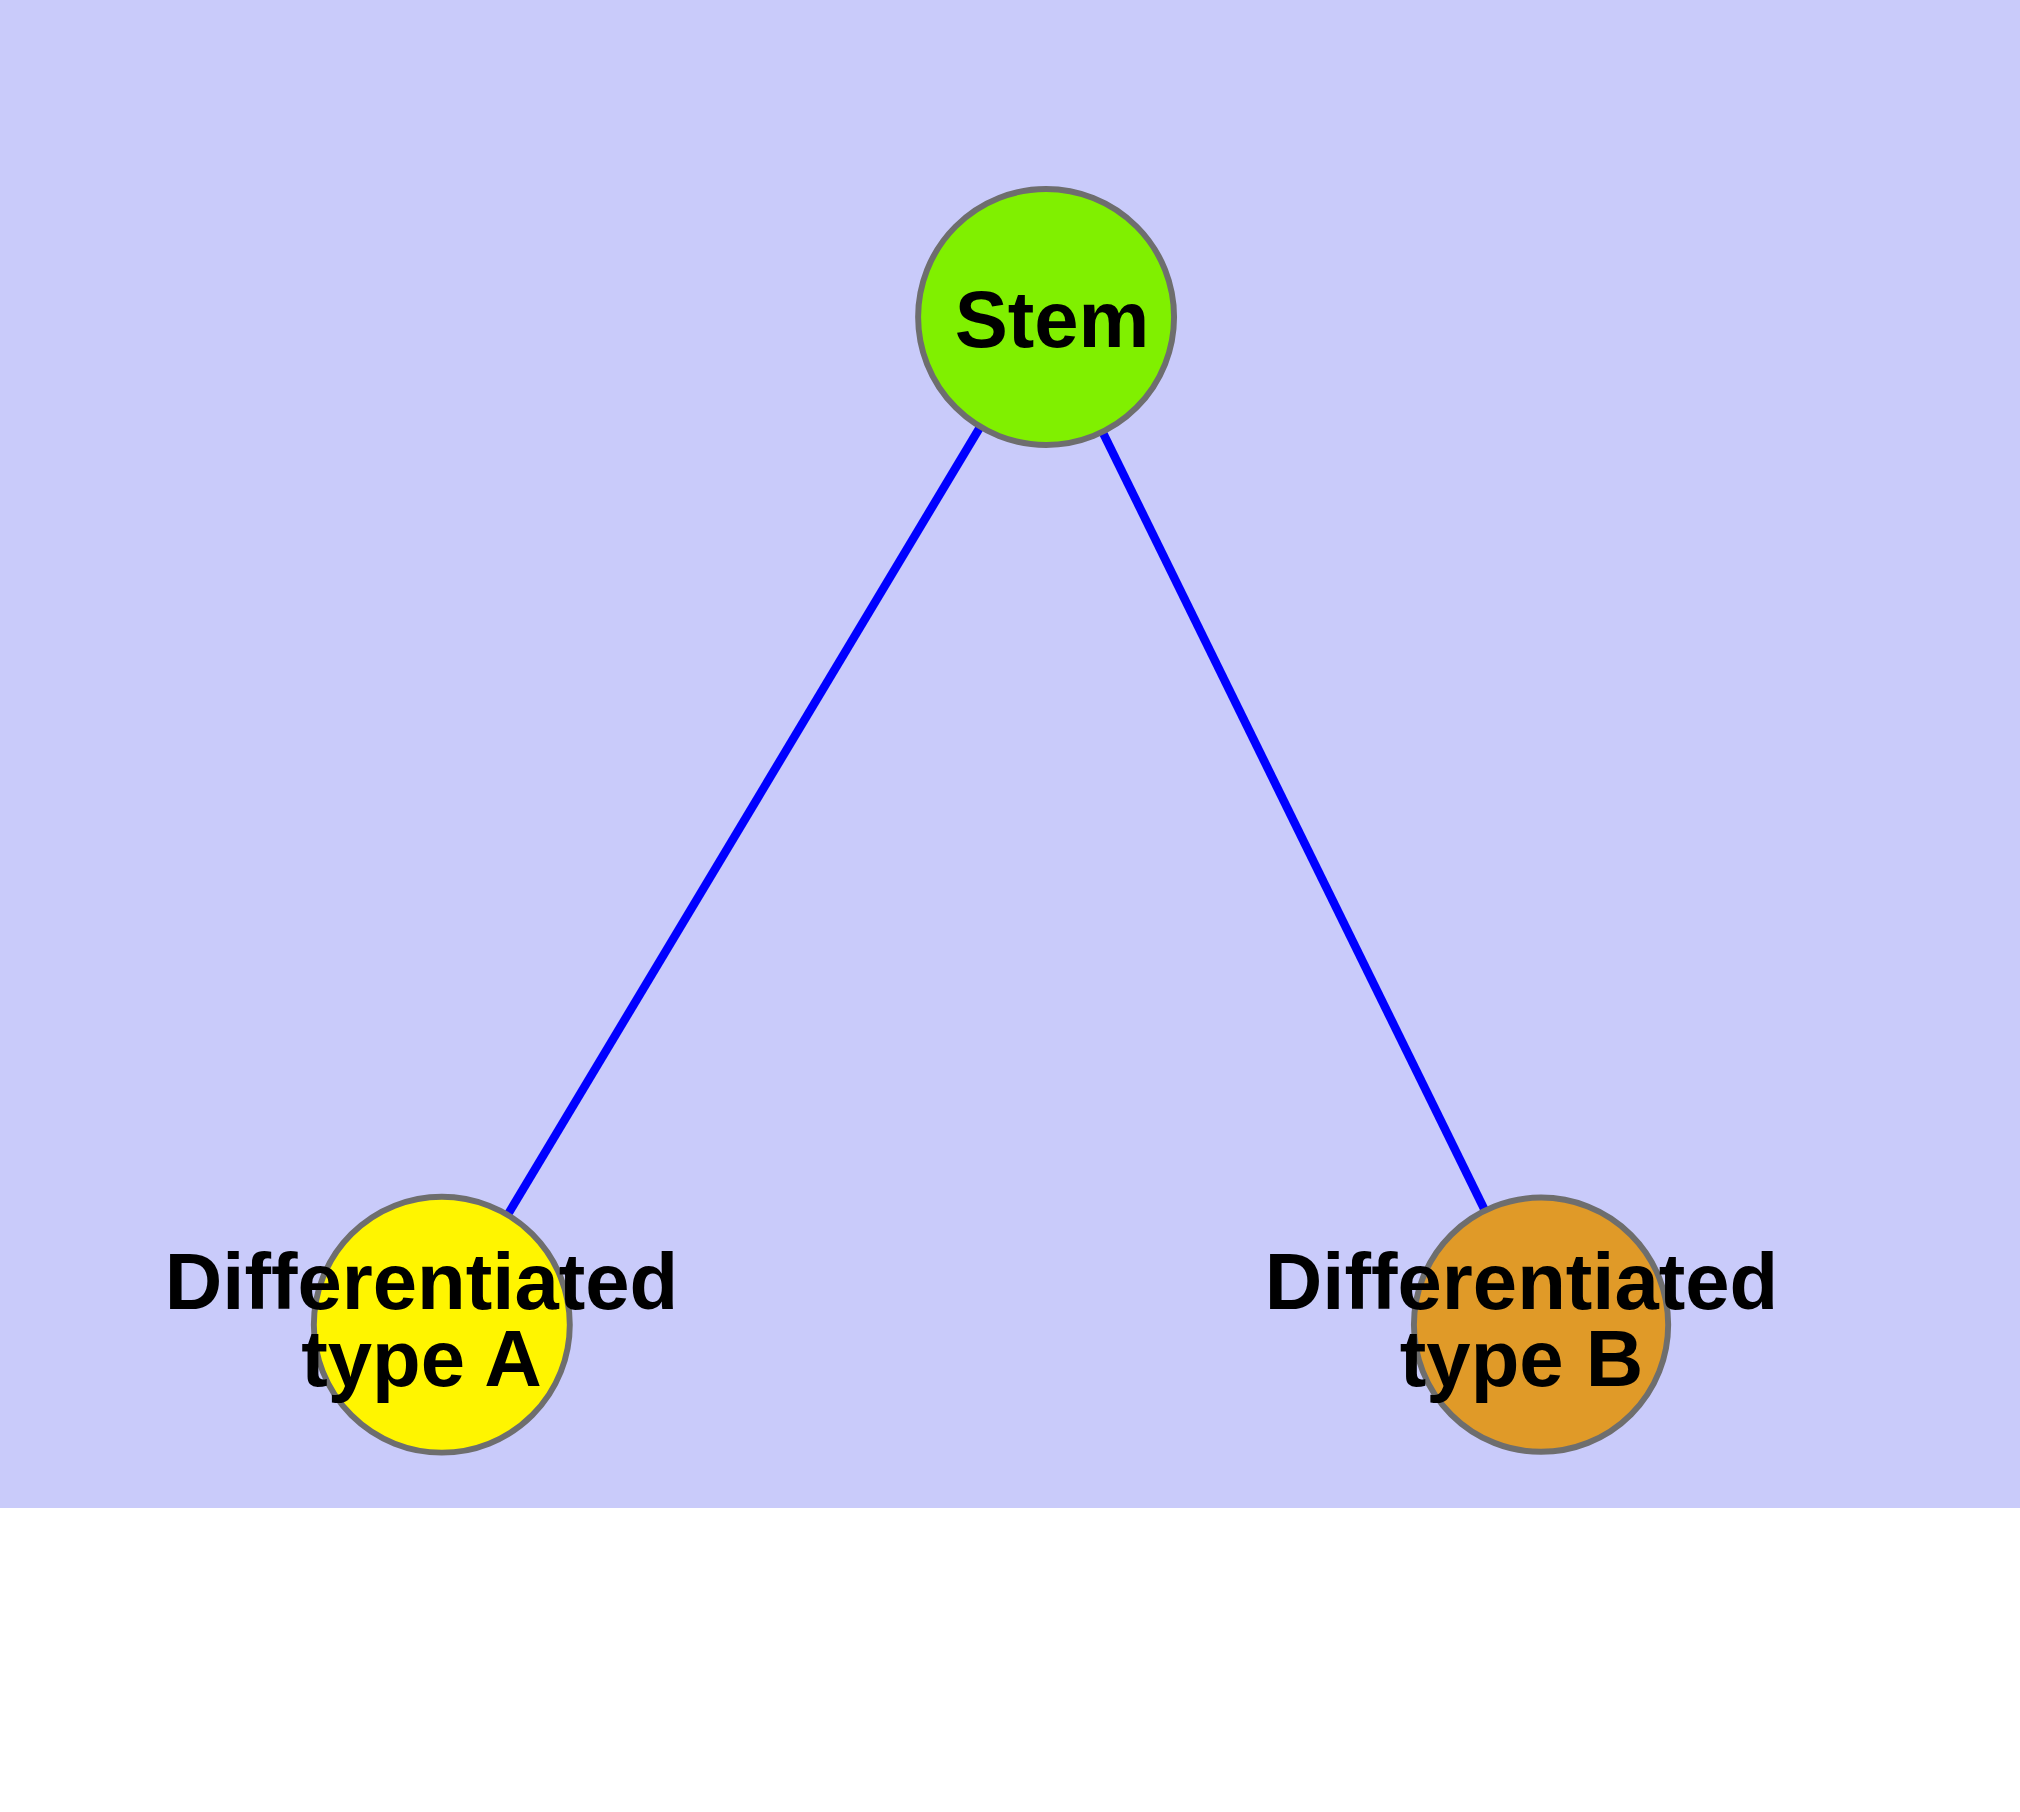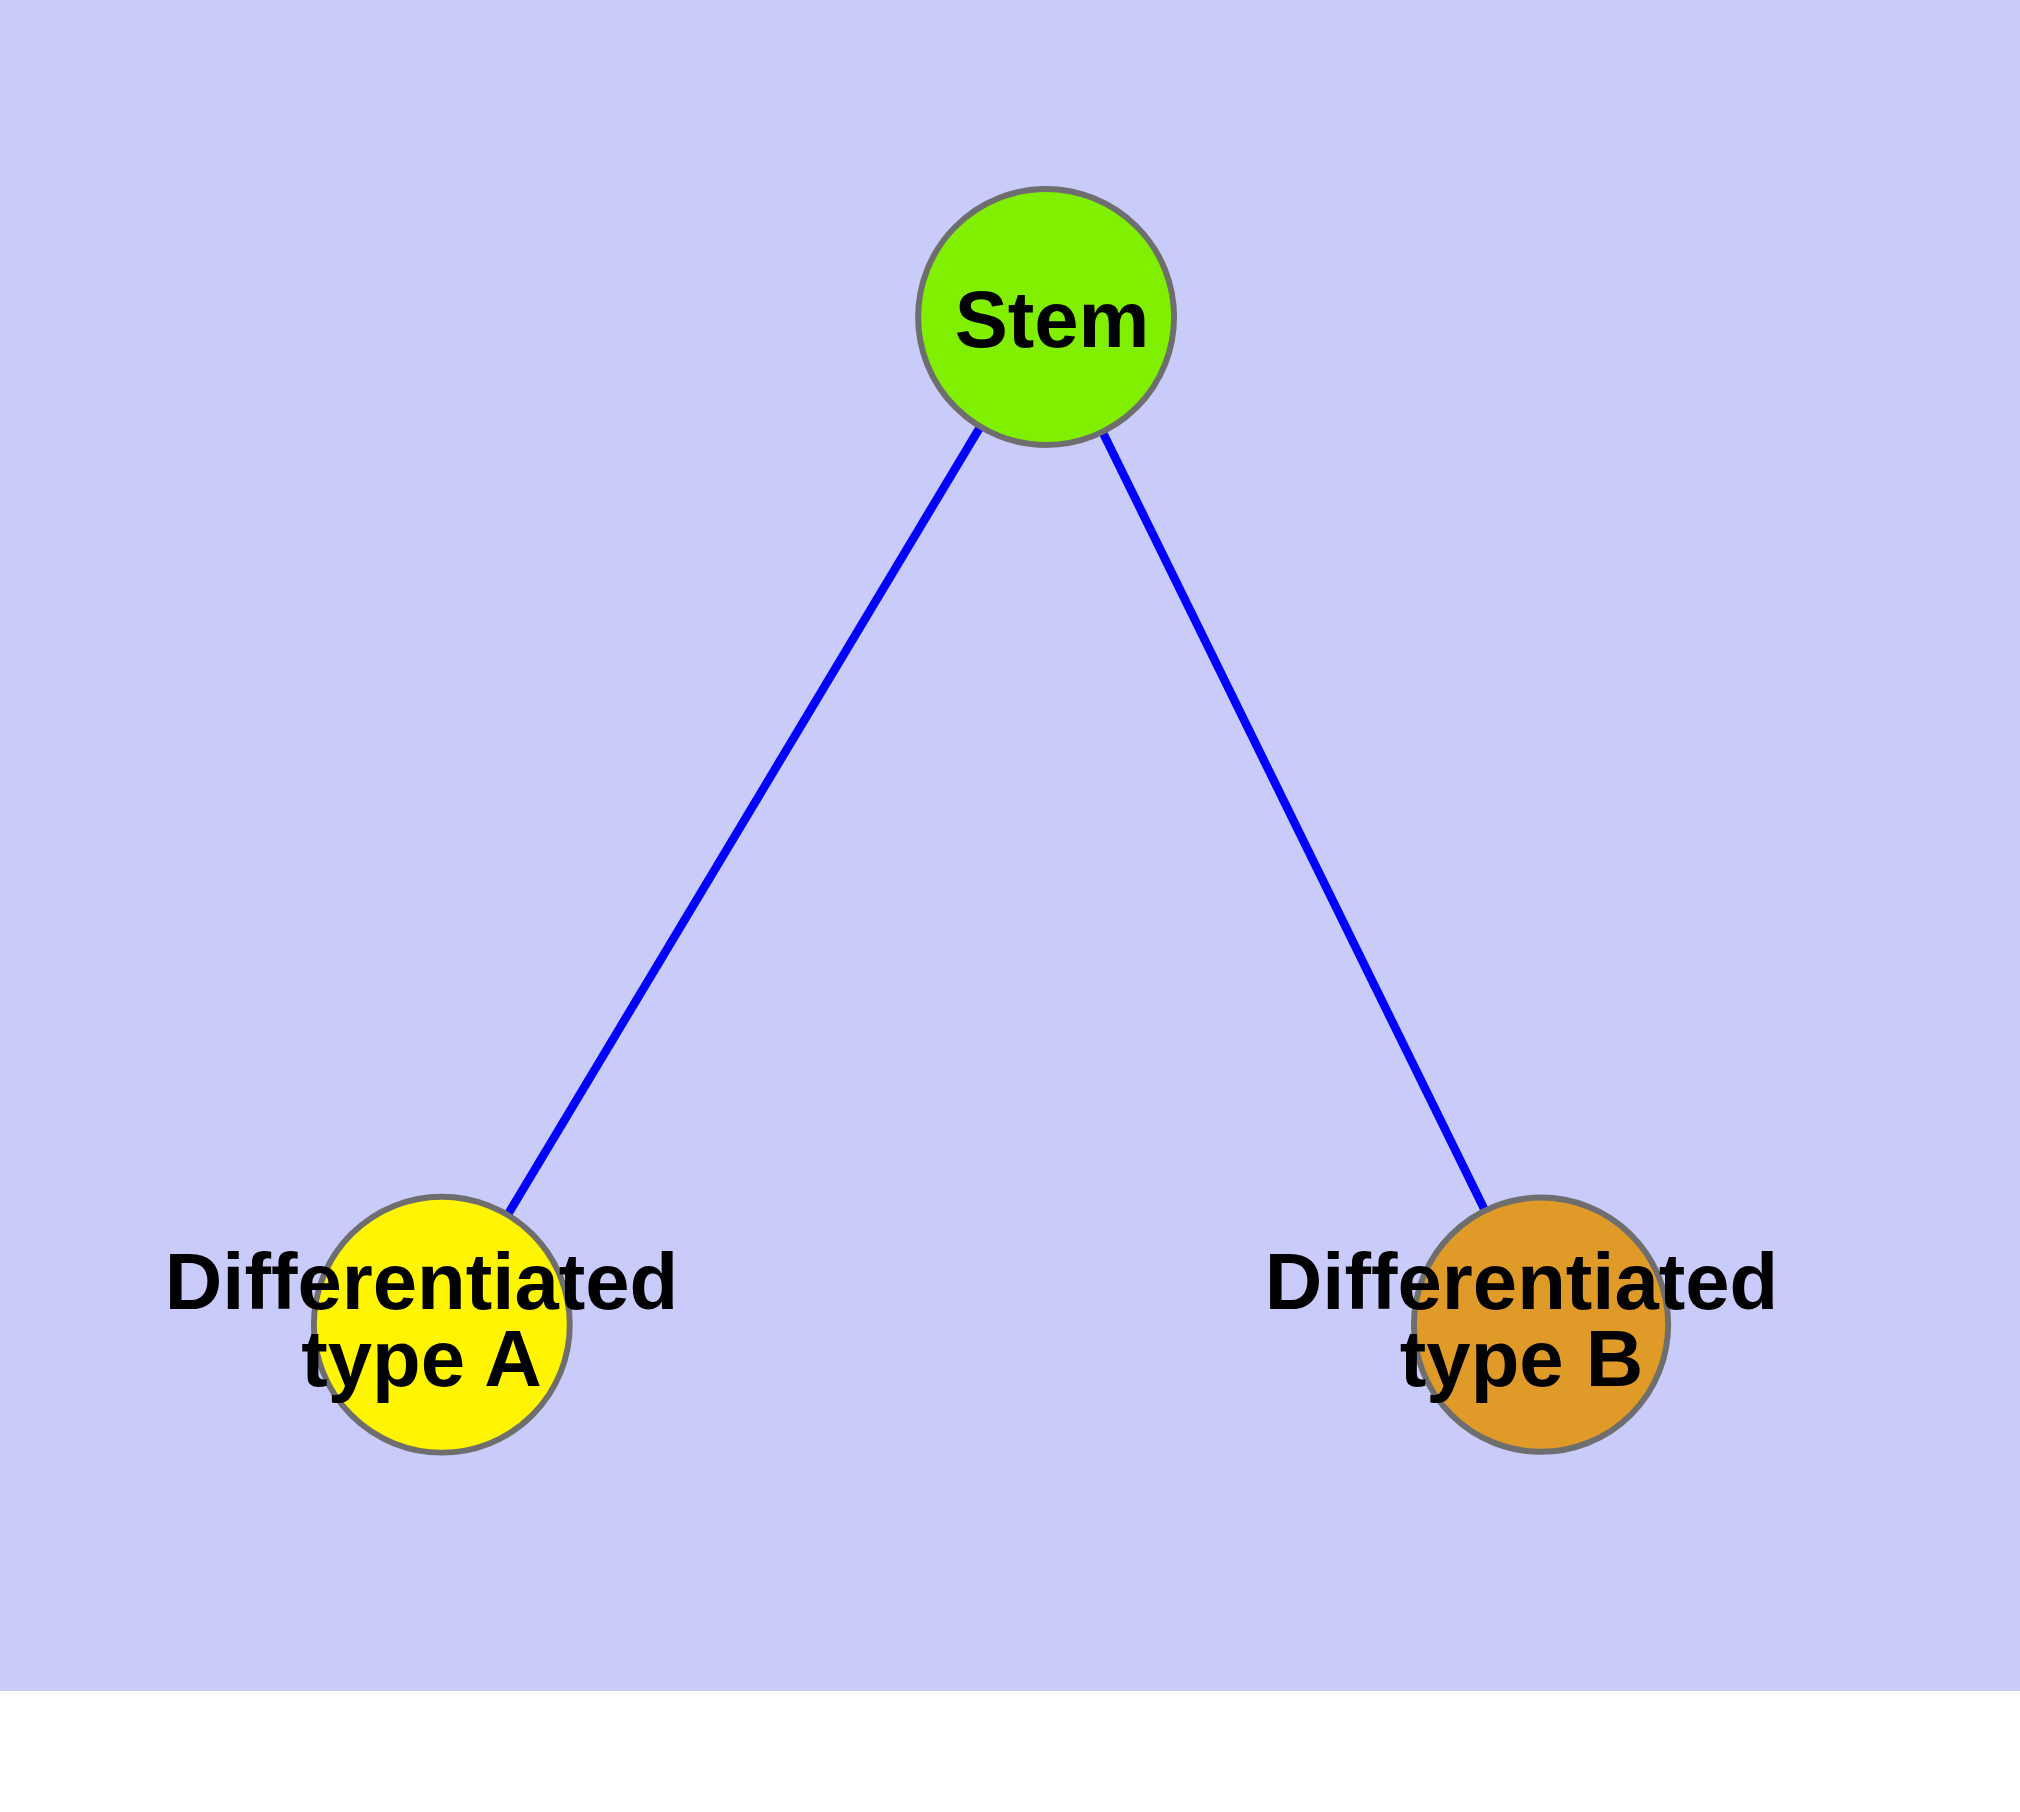--- a/index.html
+++ b/index.html
@@ -40,21 +40,21 @@
   .edge-line {
     stroke-linecap: butt;
   }
   .node-circle {
     stroke-width: 7;
   }
 </style>
 </head>
 <body>
 
-<div id="canvas" style="width: 2021px; height: 1691px;">
+<div id="canvas" style="width: 2021px; height: 1508px;">
   <div id="bg-rect" style="background: rgb(201, 203, 250);"></div>
 
   <svg id="graph-svg" viewBox="0 0 2384 2138" xmlns="http://www.w3.org/2000/svg" style="width: 2021px; height: 1812px;">
     <g id="edges-group">
         <line x1="1156.3431773079842" y1="503.50064821992527" x2="598.6568226920158" y2="1433.4993517800747" stroke="#0000FF" stroke-width="10" class="edge-line"></line>
         <line x1="1300.5700414990702" y1="509.53386873697684" x2="1751.8708197029105" y2="1428.363706552672" stroke="#0000FF" stroke-width="10" class="edge-line"></line>
       </g>
     <g id="nodes-group">
         <g>
           <circle cx="1234" cy="374" r="151" fill="#80F000" stroke="#6E6E6E" stroke-width="7" class="node-circle"></circle>

